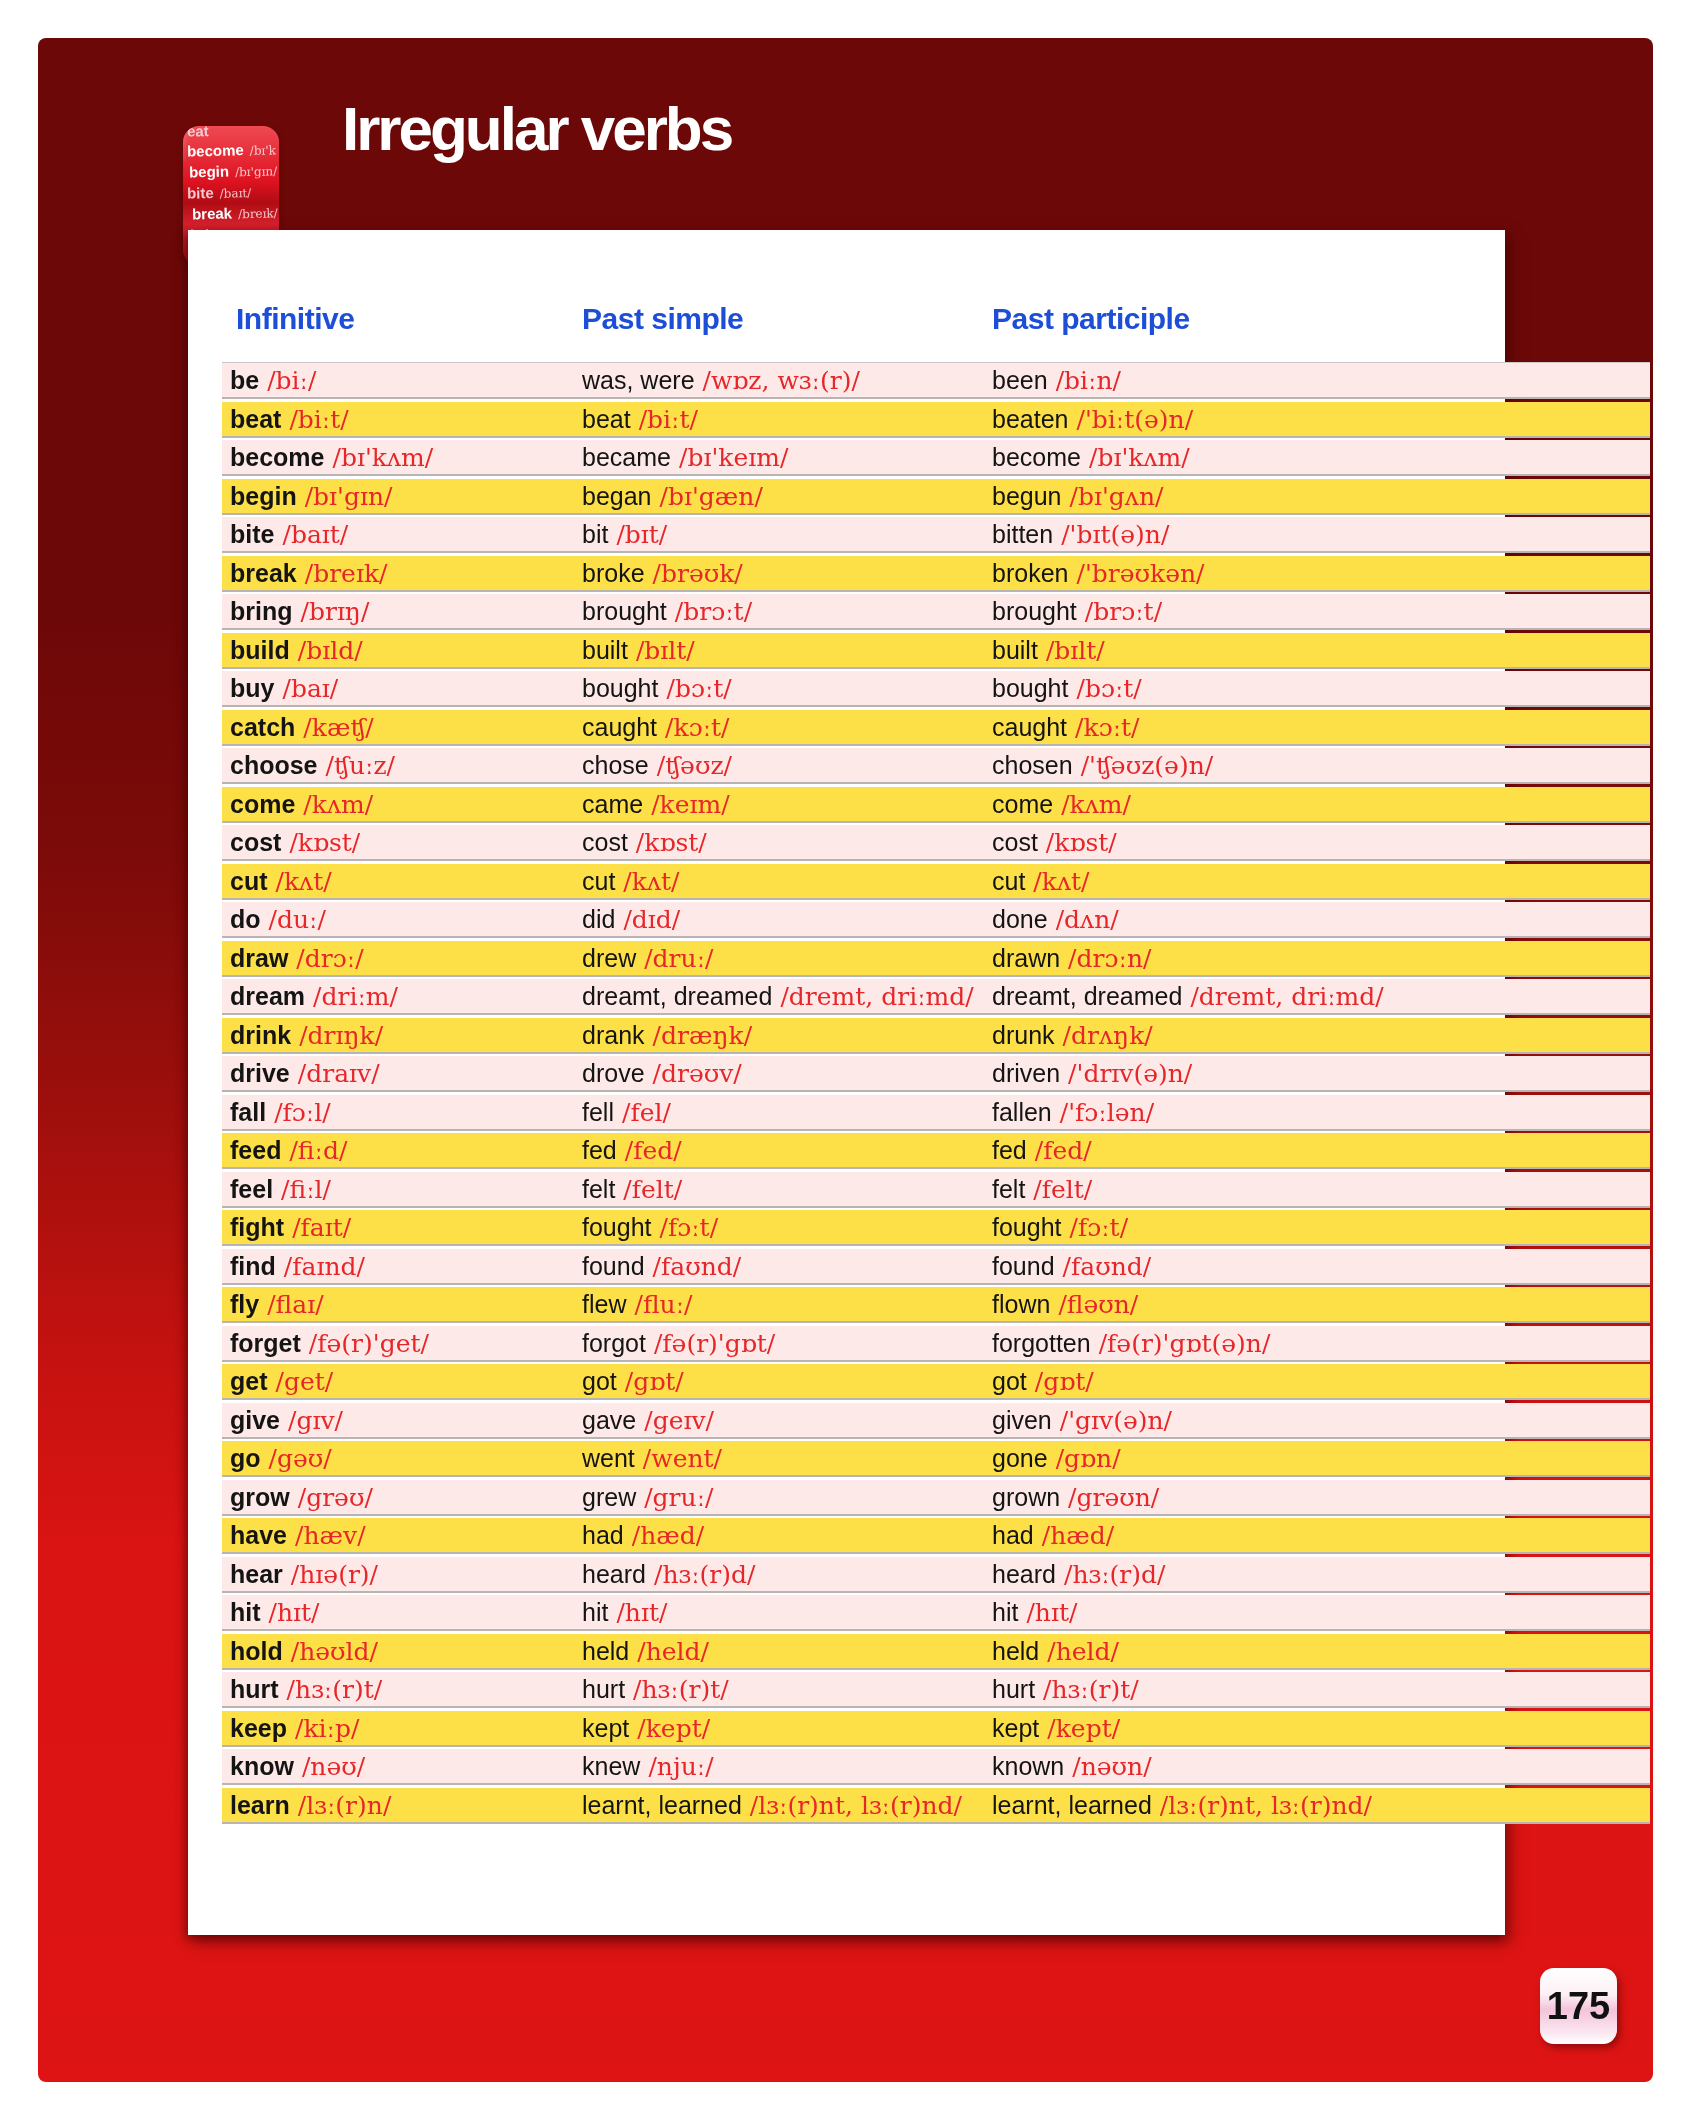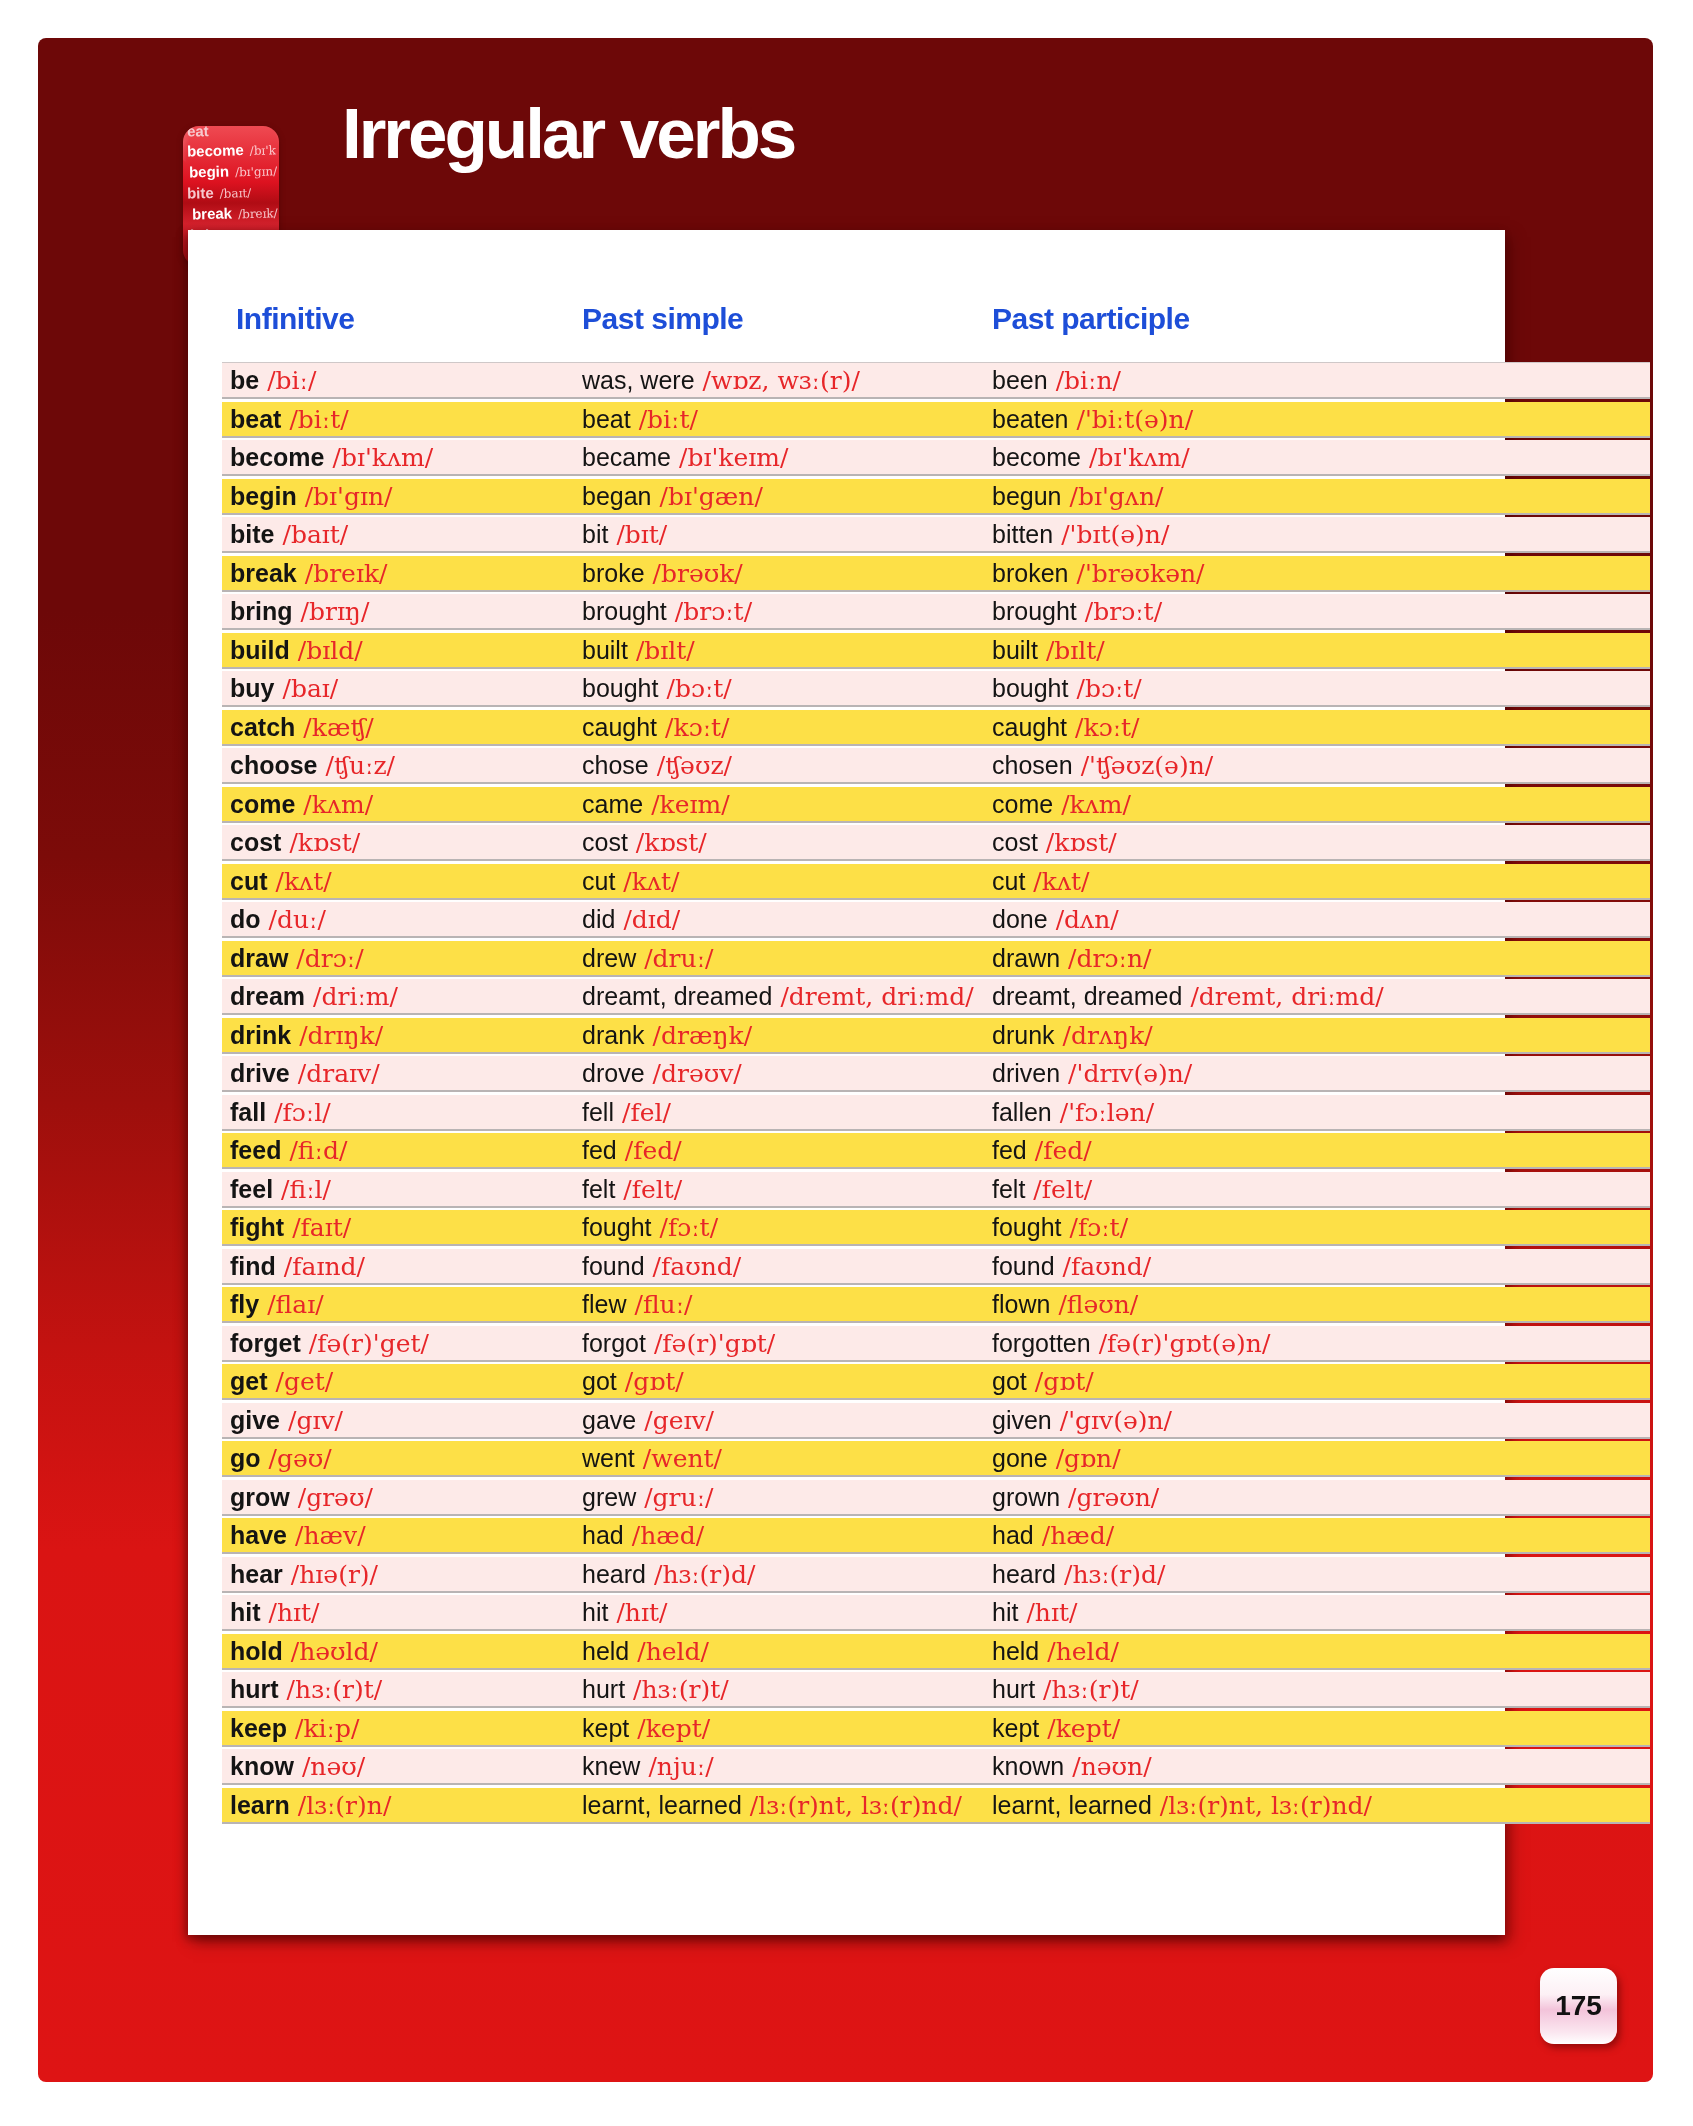--- a/index.html
+++ b/index.html
@@ -41,21 +41,21 @@
   .bverb{font-weight:bold;color:#ffffff;font-size:15px;letter-spacing:0;}
   .bline:nth-child(1) .bverb,.bline:nth-child(4) .bverb,.bline:nth-child(6) .bverb{color:#f6c9ce;}
   .bipa{font-family:"DejaVu Serif","DejaVu Sans",serif;color:#ffe3e6;font-size:12px;margin-left:6px;opacity:.85;}
   .bline:nth-child(3){padding-left:2px;}
   .bline:nth-child(5){padding-left:5px;}
   .bline:nth-child(6){padding-left:3px;}
   .bline:nth-child(7){padding-left:8px;}
 
   .page-title{
     position:absolute;left:342px;top:98px;
-    color:#ffffff;font-size:71px;font-weight:bold;letter-spacing:-3px;
+    color:#ffffff;font-size:62px;font-weight:bold;letter-spacing:-3px;
     line-height:1.0;white-space:nowrap;
   }
 
   
   .panel{
     position:absolute;left:188px;top:230px;width:1317px;height:1705px;
     background:#ffffff;
     box-shadow:-3px 4px 9px rgba(60,0,0,.45), 5px 7px 14px rgba(60,0,0,.5);
   }
 
@@ -80,21 +80,21 @@
     color:#e72629;font-size:25px;margin-left:8px;
   }
 
   
   .page-num{
     position:absolute;left:1540px;top:1968px;width:77px;height:76px;
     border-radius:14px;
     background:linear-gradient(180deg,#ffffff 0%,#fdf0f5 35%,#f3c3da 55%,#fbe7f0 85%,#ffffff 100%);
     box-shadow:3px 4px 7px rgba(80,0,0,.5);
     display:flex;align-items:center;justify-content:center;
-    color:#111;font-size:28px;font-weight:bold;
+    color:#111;font-size:38px;font-weight:bold;
   }
 </style>
 </head>
 <body>
 
 <div class="canvas">
 
   <div class="page"></div>
 
   <div class="badge-icon">

